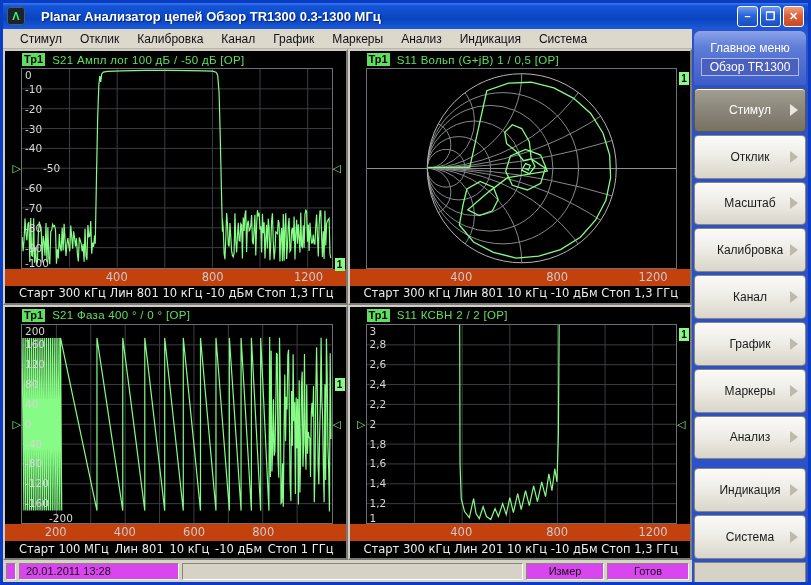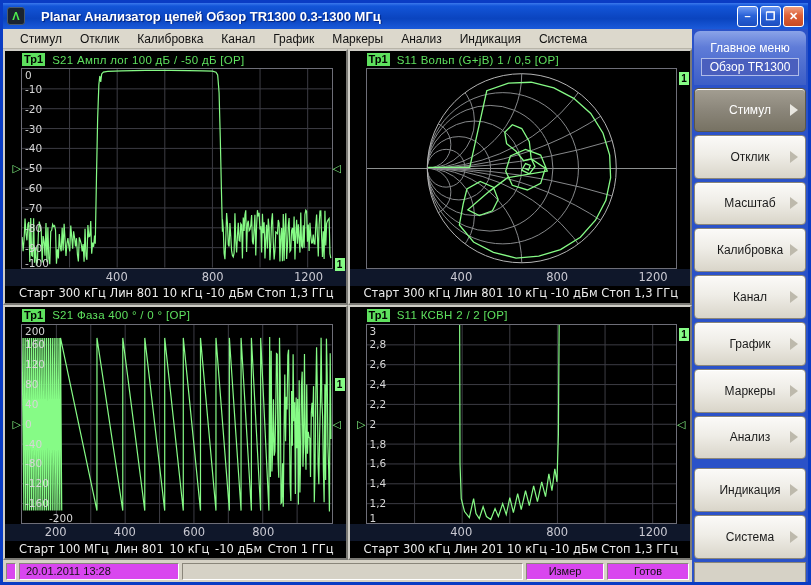--- a/index.html
+++ b/index.html
@@ -40,21 +40,21 @@
   .ylayer { position:absolute; inset:0; pointer-events:none; }
   .ylab { position:absolute; left:3px; transform:translateY(-50%); color:#d6d6d6; font-size:10.5px;
     font-family:"DejaVu Sans", sans-serif; line-height:1; }
   .ylab.first { transform:translateY(1px); }
   .ylab.last  { transform:translateY(-100%); }
   .refmark { position:absolute; transform:translateY(-50%); color:#86fb86; font-size:11px; line-height:1; }
   .lmargin .refmark { right:0; }
   .rmargin .refmark { left:0; }
   .t1box { position:absolute; right:1px; width:10px; height:13px; background:#86fb86; color:#000;
     font-size:10px; font-weight:bold; display:flex; align-items:center; justify-content:center; }
-  .xstrip { height:17px; flex:0 0 17px; background:#0f172a; padding:0 13px 0 16px; }
+  .xstrip { height:17px; flex:0 0 17px; background:#c2410c; padding:0 13px 0 16px; }
   .xinner { position:relative; height:100%; }
   .xtick { position:absolute; top:1px; transform:translateX(-50%); color:#c9c9d2; font-size:11.5px;
     font-family:"DejaVu Sans", sans-serif; }
   .cstatus { height:17px; flex:0 0 17px; display:flex; align-items:center; justify-content:space-between;
     padding:0 12px 2px 14px; }
   .cstatus span { color:#ececec; font-size:11.5px; font-family:"DejaVu Sans", sans-serif; white-space:nowrap; }
   .axisline { position:absolute; left:0; right:0; top:50%; height:1px; background:#8d9090; }
   
   .statusbar { height:22px; flex:0 0 22px; background:#d6d2c6; display:flex; align-items:center; gap:3px; padding:2px 3px; }
   .scell { height:17px; border:1px solid; border-color:#8a867a #fff #fff #8a867a; background:#d946ef;
@@ -143,21 +143,21 @@
                   <line x1="769.177502500577" x2="769.177502500577" y1="0" y2="600" stroke="#3c3c44" vector-effect="non-scaling-stroke"></line>
                   <line x1="923.0591675001923" x2="923.0591675001923" y1="0" y2="600" stroke="#3c3c44" vector-effect="non-scaling-stroke"></line>
                   <polyline points="0.5,508.0 3.6,550.9 6.7,515.9 9.8,451.9 12.8,497.2 15.9,517.8 19.0,468.7 22.1,462.2 25.2,583.3 28.2,450.4 31.3,563.8 34.4,566.2 37.5,451.0 40.5,585.5 43.6,538.7 46.7,589.6 49.8,583.6 52.9,497.0 55.9,460.9 59.0,477.4 62.1,487.3 65.2,584.8 68.2,505.0 71.3,522.6 74.4,564.6 77.5,465.5 80.6,584.1 83.6,478.4 86.7,572.9 89.8,590.1 92.9,490.8 95.9,487.6 99.0,469.7 102.1,476.3 105.2,473.6 108.3,487.1 111.3,588.8 114.4,545.2 117.5,572.4 120.6,499.1 123.6,538.8 126.7,550.9 129.8,480.2 132.9,548.9 136.0,468.1 139.0,513.6 142.1,565.1 145.2,527.5 148.3,511.3 151.3,534.2 154.4,551.0 157.5,473.0 160.6,507.5 163.7,543.1 166.7,490.7 169.8,509.5 172.9,536.5 176.0,511.4 179.0,559.8 182.1,581.6 185.2,508.9 188.3,518.4 191.4,528.5 194.4,551.5 197.5,528.9 200.6,582.5 203.7,482.9 206.7,564.9 209.8,576.6 212.9,471.6 216.0,507.0 219.1,505.1 222.1,459.8 225.2,558.2 228.3,524.8 231.4,537.3 234.4,503.1 236.7,528.0 240.6,330.0 244.4,150.0 248.3,48.0 251.4,21.0 254.4,39.0 257.5,15.0 262.9,9.6 276.8,7.2 322.9,5.4 399.9,4.2 476.8,4.2 538.4,4.8 584.5,5.4 615.3,6.6 626.8,9.6 632.2,18.0 636.8,72.0 640.7,210.0 644.5,372.0 647.6,492.0 647.6,454.3 650.3,483.9 653.0,557.6 655.7,574.8 658.4,512.9 661.1,435.4 663.8,466.6 666.5,530.9 669.2,536.6 671.8,465.6 674.5,504.6 677.2,549.0 679.9,563.8 682.6,568.0 685.3,556.5 688.0,435.9 690.7,518.7 693.4,554.5 696.1,505.8 698.8,464.5 701.5,518.3 704.2,520.1 706.9,467.8 709.5,471.6 712.2,572.5 714.9,448.7 717.6,489.7 720.3,441.0 723.0,427.3 725.7,552.8 728.4,467.1 731.1,458.6 733.8,489.1 736.5,485.4 739.2,472.6 741.9,441.3 744.6,521.1 747.2,530.0 749.9,485.2 752.6,440.7 755.3,563.7 758.0,474.7 760.7,426.8 763.4,445.5 766.1,434.9 768.8,485.3 771.5,475.5 774.2,554.7 776.9,437.9 779.6,496.2 782.3,463.3 785.0,572.8 787.6,515.2 790.3,470.6 793.0,542.5 795.7,452.4 798.4,479.9 801.1,578.1 803.8,528.1 806.5,459.4 809.2,435.9 811.9,523.5 814.6,575.9 817.3,548.6 820.0,492.5 822.7,495.3 825.3,497.8 828.0,456.3 830.7,466.4 833.4,582.0 836.1,505.4 838.8,480.9 841.5,581.2 844.2,438.0 846.9,579.7 849.6,481.8 852.3,436.4 855.0,574.0 857.7,533.8 860.4,473.0 863.0,450.3 865.7,551.2 868.4,547.1 871.1,488.8 873.8,480.0 876.5,519.8 879.2,445.7 881.9,575.8 884.6,497.7 887.3,455.4 890.0,528.0 892.7,469.5 895.4,511.1 898.1,555.0 900.7,433.6 903.4,534.9 906.1,538.9 908.8,472.0 911.5,540.6 914.2,439.9 916.9,426.8 919.6,429.8 922.3,521.9 925.0,469.8 927.7,550.4 930.4,464.8 933.1,503.6 935.8,526.0 938.4,525.5 941.1,500.2 943.8,528.0 946.5,528.7 949.2,473.8 951.9,440.2 954.6,506.0 957.3,566.5 960.0,472.0 962.7,429.5 965.4,428.9 968.1,505.8 970.8,568.1 973.5,490.8 976.1,574.3 978.8,428.5 981.5,533.5 984.2,466.6 986.9,459.3 989.6,455.1 992.3,451.9 995.0,558.0 997.7,571.8" fill="none" stroke="#86fb86" stroke-width="1.2" vector-effect="non-scaling-stroke"></polyline>
                 </svg>
                 <div class="ylayer">
                   <span class="ylab first" style="top: 0%;">0</span>
                   <span class="ylab" style="top: 10%;">-10</span>
                   <span class="ylab" style="top: 20%;">-20</span>
                   <span class="ylab" style="top: 30%;">-30</span>
                   <span class="ylab" style="top: 40%;">-40</span>
-                  <span class="ylab" style="top: 50%;">-50</span>
+                  <span class="ylab" style="top: 50%; margin-left: 18px;">-50</span>
                   <span class="ylab" style="top: 60%;">-60</span>
                   <span class="ylab" style="top: 70%;">-70</span>
                   <span class="ylab" style="top: 80%;">-80</span>
                   <span class="ylab" style="top: 90%;">-90</span>
                   <span class="ylab last" style="top: 100%;">-100</span>
                 </div>
               </div>
             <div class="rmargin">
                 <div class="t1box" style="top: 95%;">1</div>
                 <span class="refmark" style="top: 50%;">◁</span>

